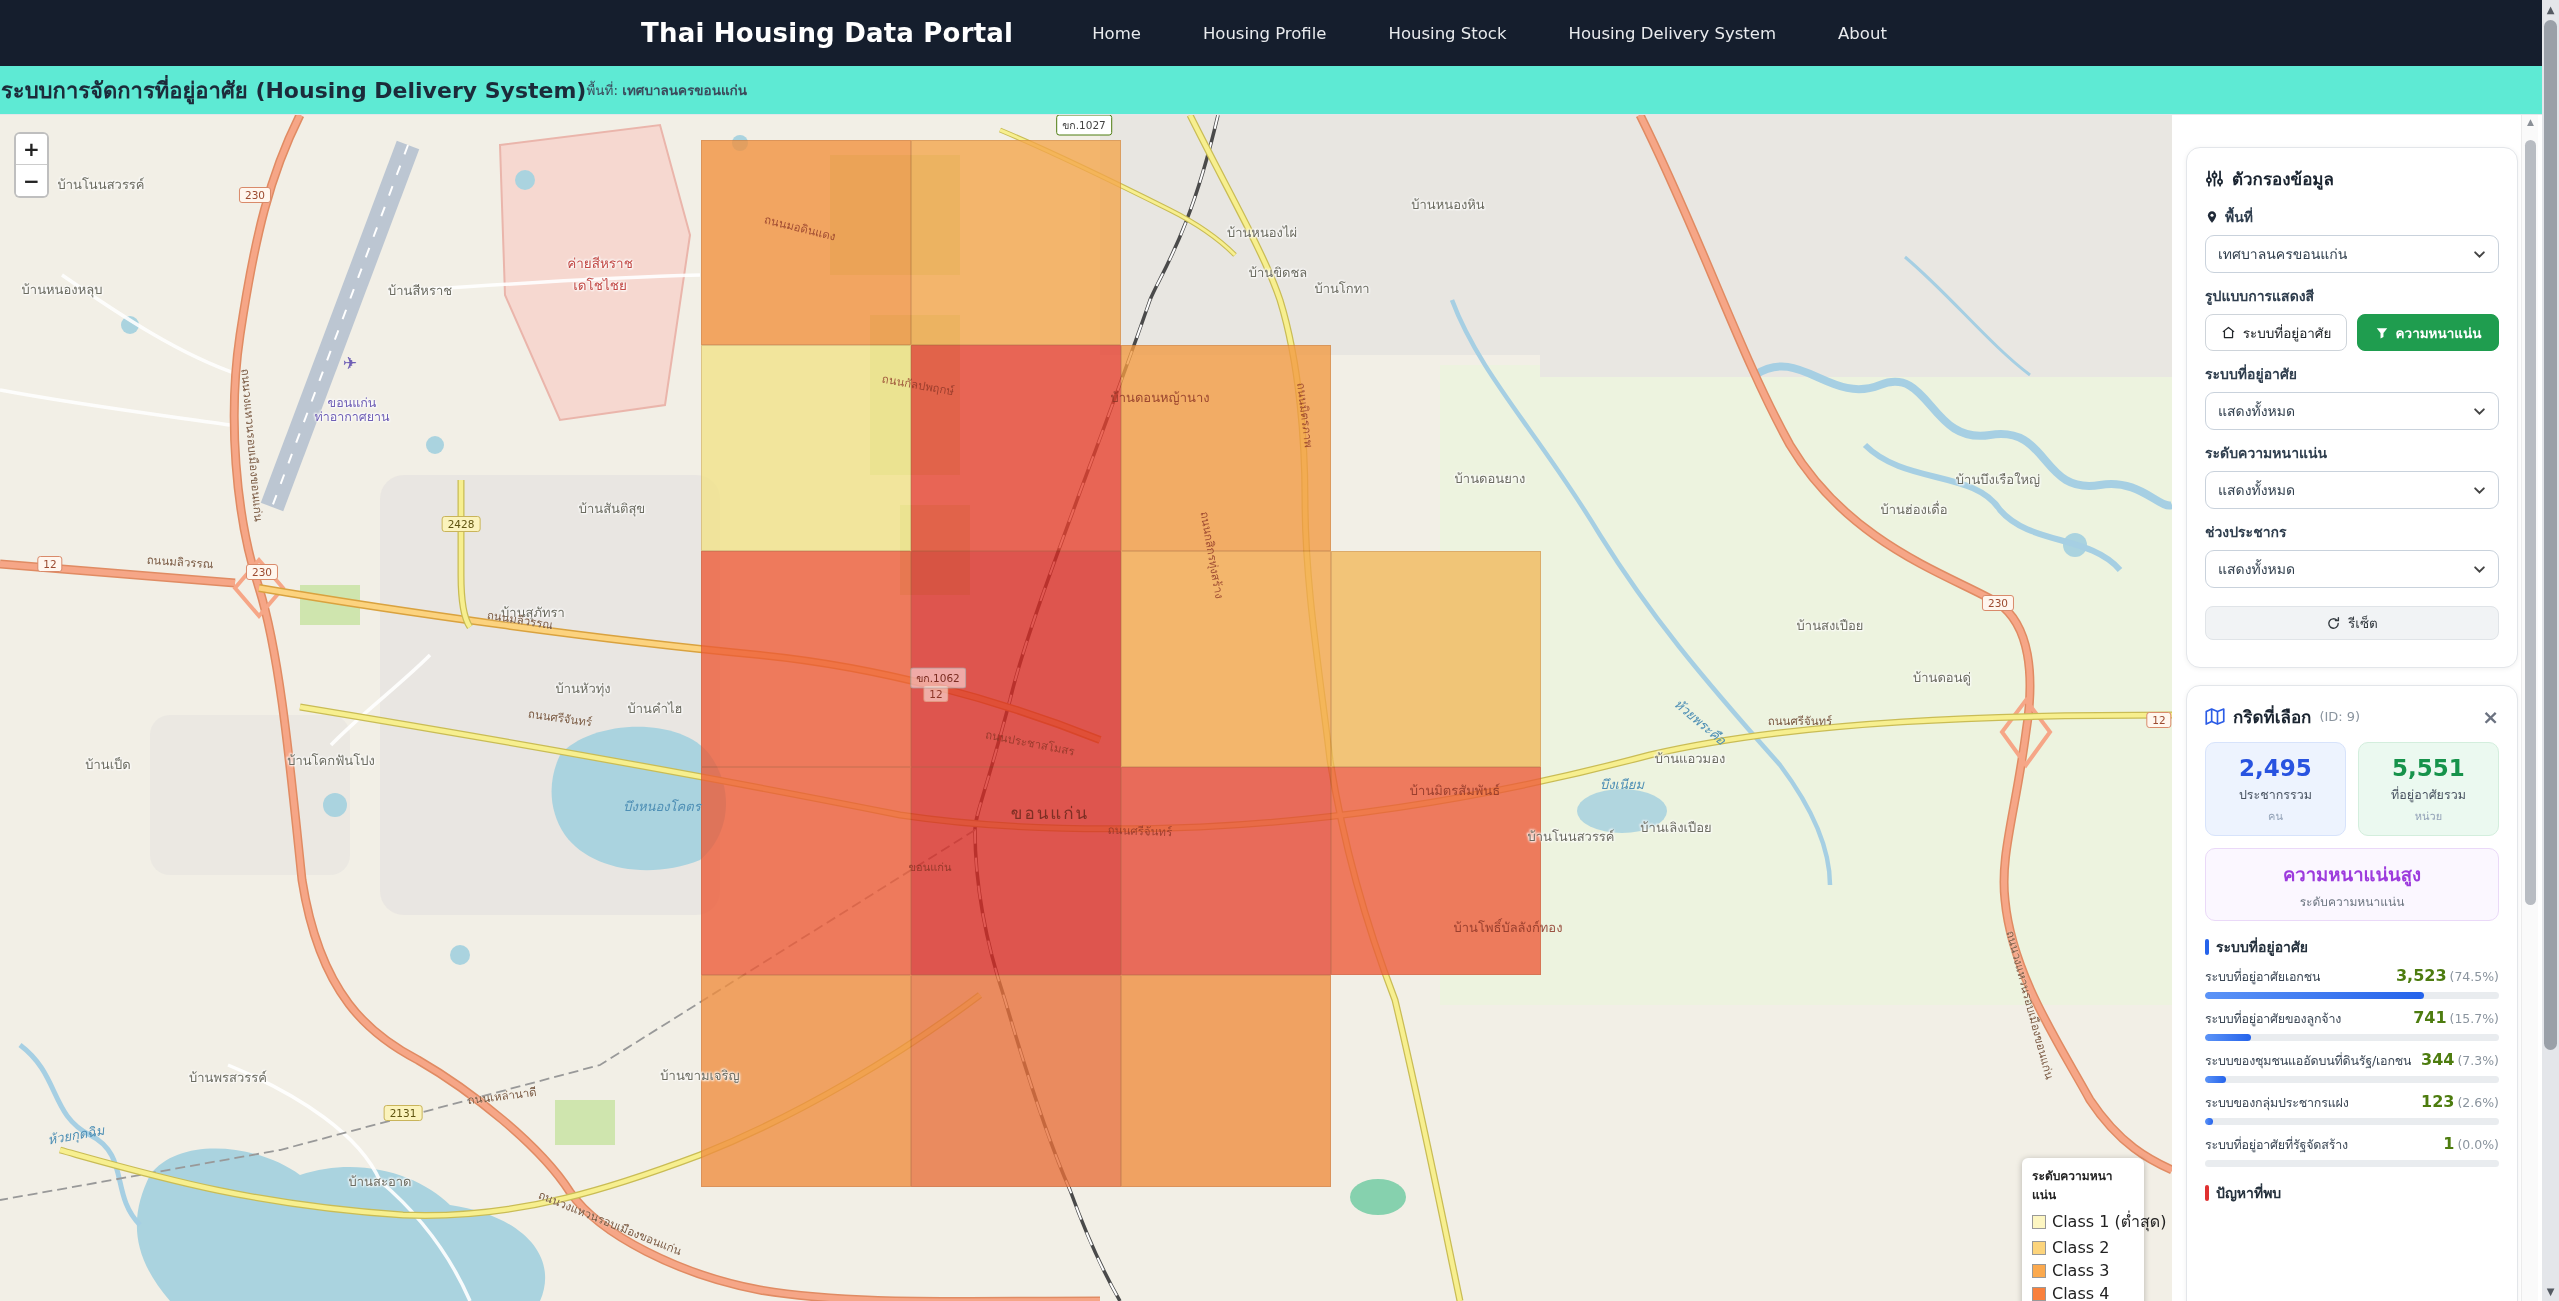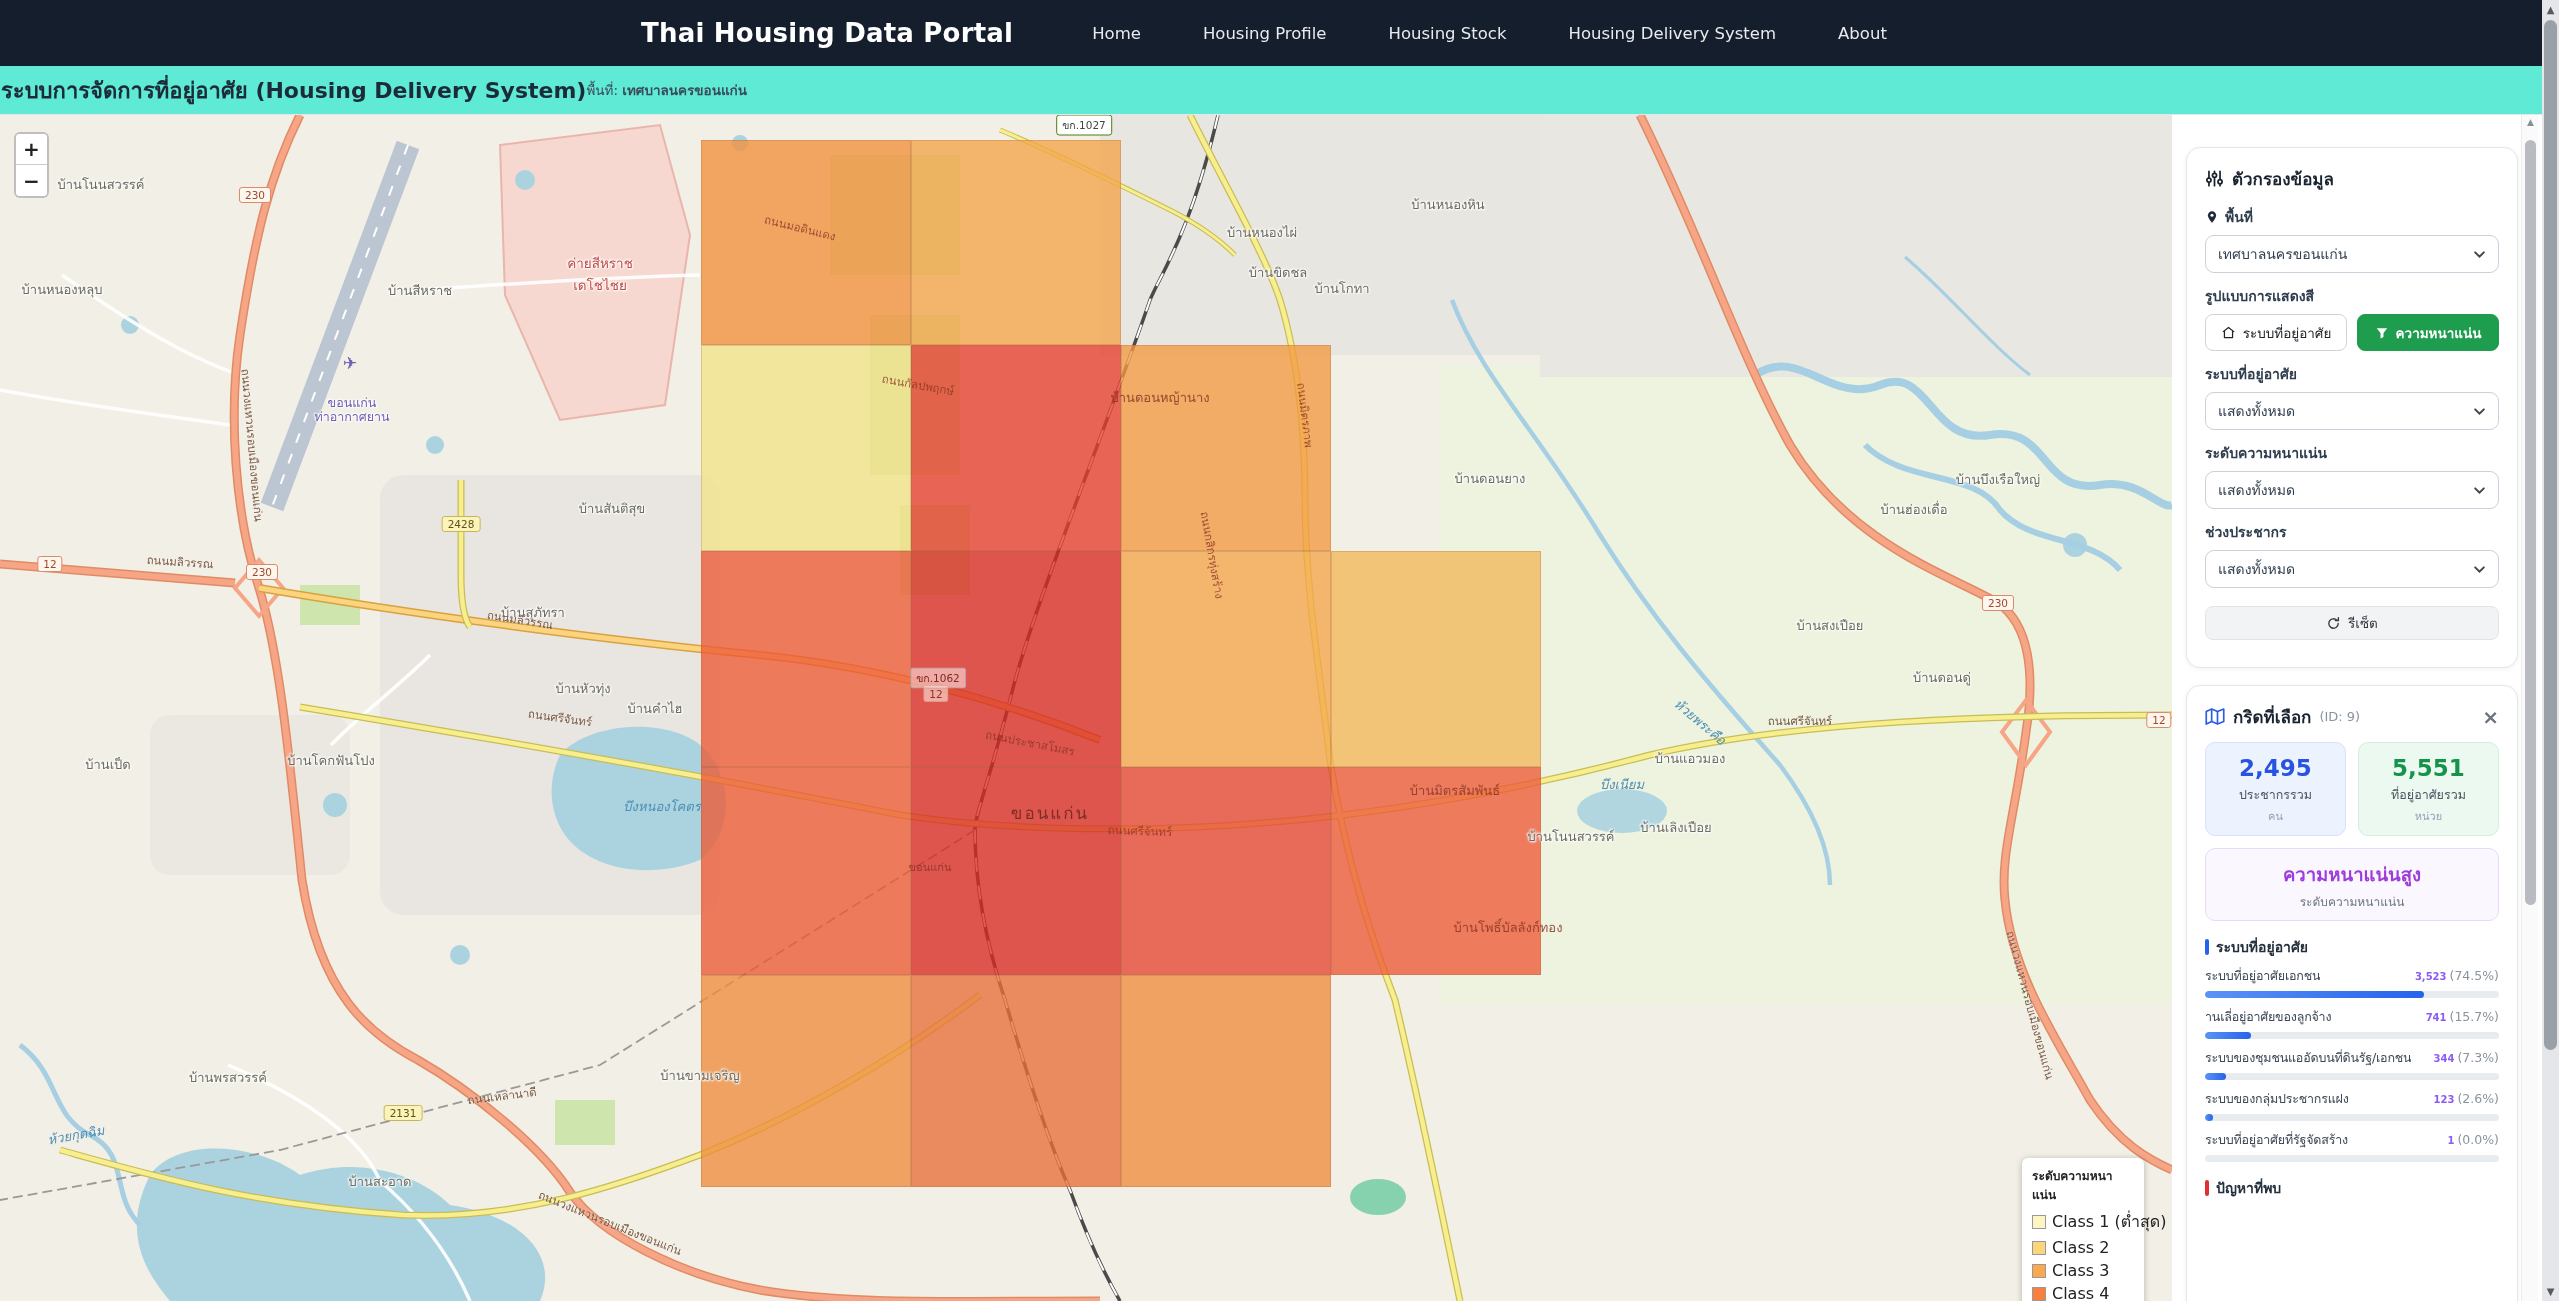--- a/index.html
+++ b/index.html
@@ -80,21 +80,21 @@
   #density-value { font-size:18.5px; font-weight:bold; color:#9d3bdd; }
   #density-label { font-size:12px; color:#6c7580; margin-top:3px; }
   .section-head { display:flex; align-items:center; gap:7px; font-size:14px; font-weight:bold; color:#24303c; margin:15px 0 8px; }
   .section-mark { width:4px; height:16px; border-radius:2px; }
   .mark-blue { background:#2563eb; }
   .mark-red { background:#e03131; }
   .bar-row { margin-bottom:9px; }
   .bar-head { display:flex; align-items:baseline; justify-content:space-between; white-space:nowrap; }
   .bar-label { font-size:12.5px; color:#3c4856; letter-spacing:-.2px; overflow:hidden; }
   .bar-nums { font-size:12.5px; color:#8a949e; margin-left:6px; flex:0 0 auto; }
-  .bar-nums b { font-size:10px; color:#8b5cf6; margin-right:3px; }
+  .bar-nums b { font-size:16px; color:#4d7c0f; margin-right:3px; }
   .bar-track { height:7px; background:#e9ecef; border-radius:4px; margin-top:5px; overflow:hidden; }
   .bar-fill { height:100%; border-radius:4px; background:linear-gradient(90deg,#5b93f7,#2563eb); }
   #alert-card { margin-top:6px; background:#fcf1f0; border:1px solid #f2cfcb; border-radius:10px; padding:12px 13px; }
   #alert-title { display:flex; align-items:center; gap:8px; font-size:14px; font-weight:bold; color:#c92a2a; }
   #alert-desc { font-size:12.5px; color:#d9534f; margin:5px 0 0 26px; }
 
   
   #inner-scrollbar { position:absolute; left:2521px; top:115px; width:17px; height:1186px; background:#fafafa; border-left:1px solid #ececec; z-index:30; }
   #inner-thumb { position:absolute; left:3px; top:25px; width:11px; height:765px; background:#b8bcc2; border-radius:6px; }
   #inner-up { position:absolute; left:0; top:2px; width:17px; text-align:center; font-size:9px; color:#8a8f96; }
@@ -443,21 +443,21 @@
           <div class="bar-head">
             <span class="bar-label">ระบบที่อยู่อาศัยเอกชน</span>
             <span class="bar-nums"><b>3,523</b><span>(74.5%)</span></span>
           </div>
           <div class="bar-track">
             <div class="bar-fill" style="width: 74.5%;"></div>
           </div>
         </div>
         <div class="bar-row">
           <div class="bar-head">
-            <span class="bar-label">านเลี่อยู่อาศัยของลูกจ้าง</span>
+            <span class="bar-label">ระบบที่อยู่อาศัยของลูกจ้าง</span>
             <span class="bar-nums"><b>741</b><span>(15.7%)</span></span>
           </div>
           <div class="bar-track">
             <div class="bar-fill" style="width: 15.7%;"></div>
           </div>
         </div>
         <div class="bar-row">
           <div class="bar-head">
             <span class="bar-label">ระบบของชุมชนแออัดบนที่ดินรัฐ/เอกชน</span>
             <span class="bar-nums"><b>344</b><span>(7.3%)</span></span>

